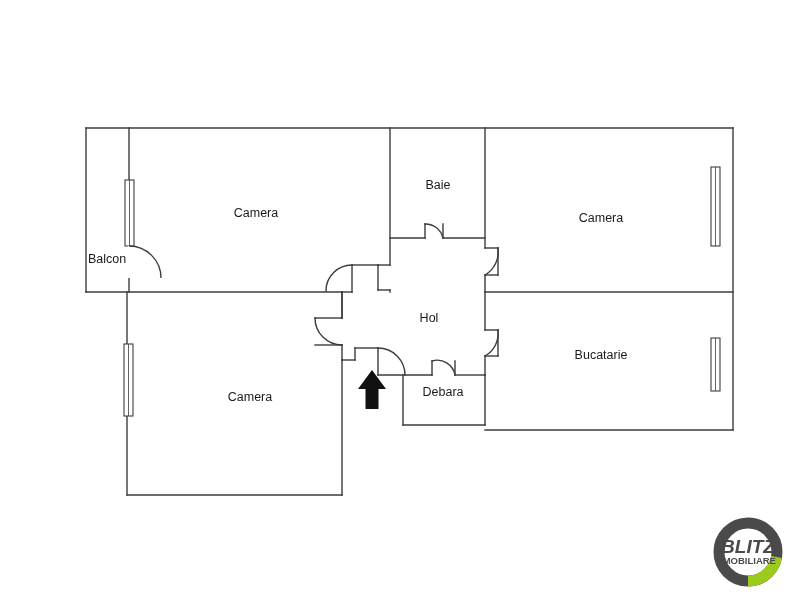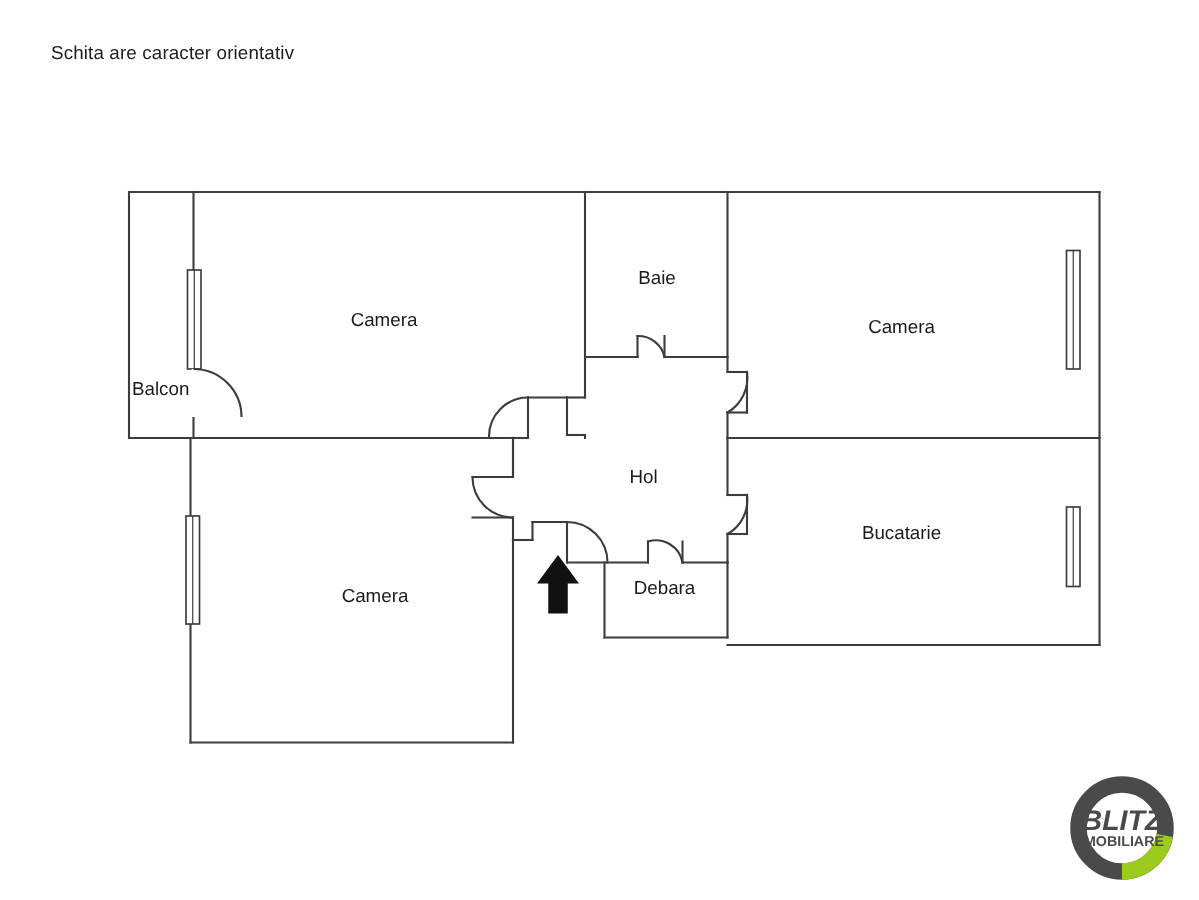--- a/index.html
+++ b/index.html
@@ -50,21 +50,20 @@
     top: 512px;
     width: 84px;
     height: 80px;
   }
 </style>
 </head>
 <body>
 
 <div id="plan-page">
 
-  <div id="plan-title">Schita are caracter orientativ</div>
 
   <svg id="plan-svg" viewBox="0 0 799 600">
 
     <g id="walls" fill="none" stroke="#3c3c3c" stroke-width="1.4" stroke-linecap="square">
 
       <path d="M 86 128 L 733 128"></path>
 
       <path d="M 86 128 L 86 292"></path>
 
       <path d="M 86 292 L 342 292"></path>

